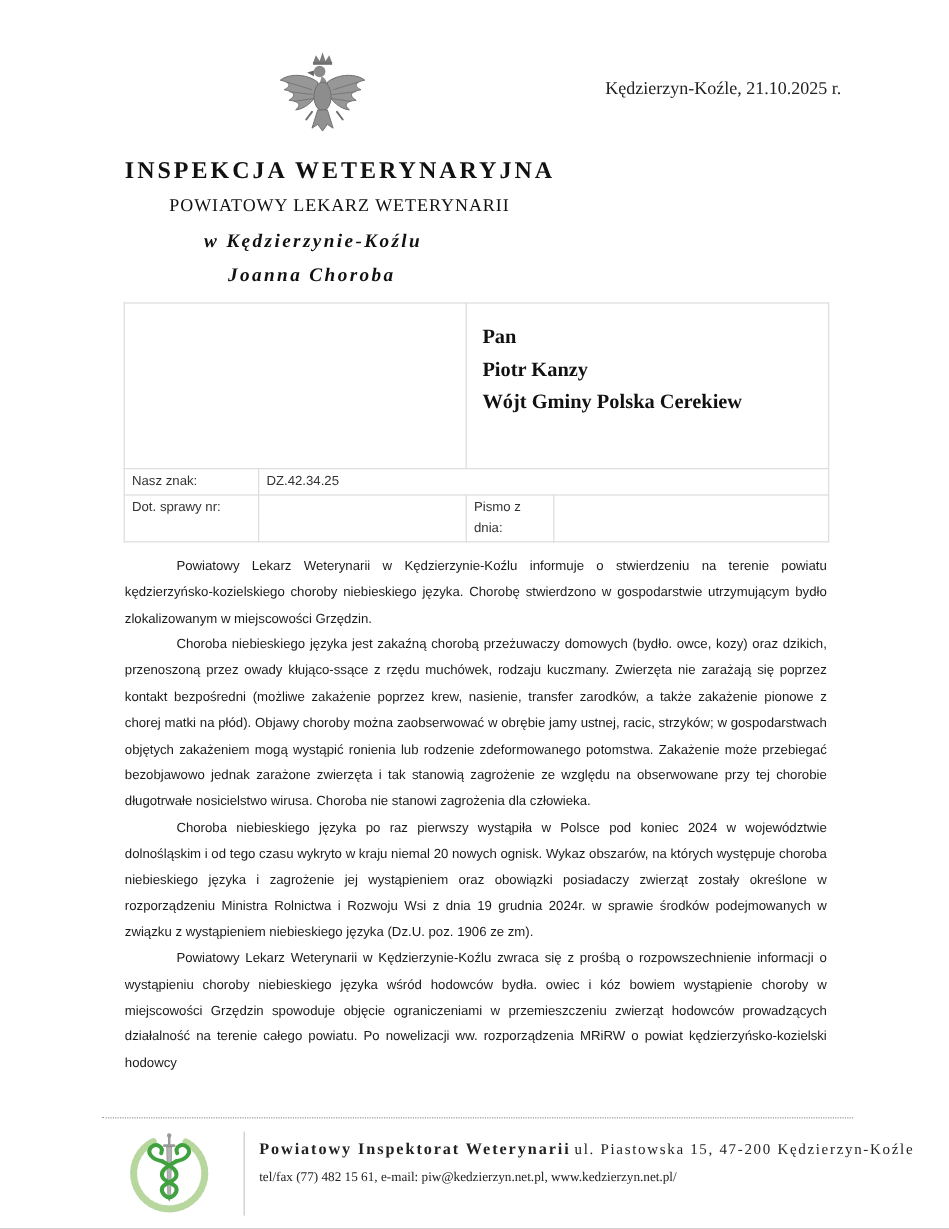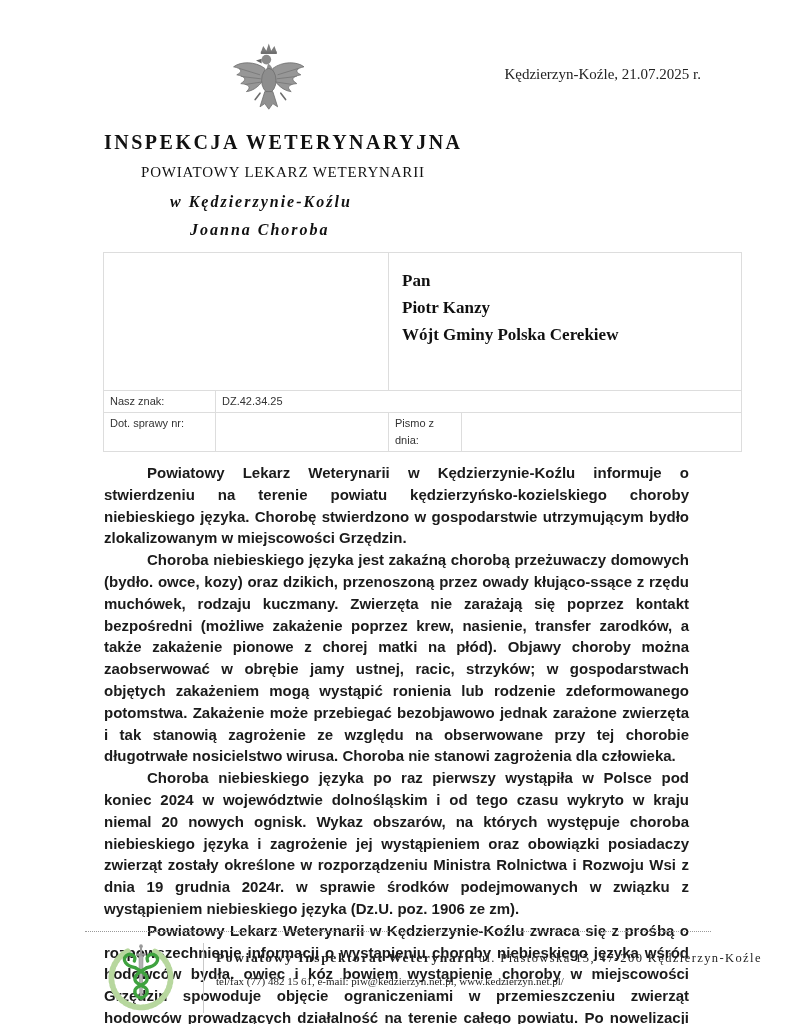--- a/index.html
+++ b/index.html
@@ -34,41 +34,41 @@
     font-family:Liberation Serif, serif;
     font-weight:bold;font-style:italic;font-size:16px;letter-spacing:2px;color:#111;
   }
   .org-person{
     position:absolute;left:190px;top:221px;
     font-family:"Liberation Serif",serif;
     font-weight:bold;font-style:italic;font-size:16px;letter-spacing:2px;color:#111;
   }
   
   .ref-table{
-    position:absolute;left:103px;top:252px;width:639px;
+    position:absolute;left:103px;top:252px;width:588px;
     border-collapse:collapse;table-layout:fixed;
   }
   .ref-table td{border:1px solid #ddd;padding:2px 6px;vertical-align:top;}
   .ref-table .cell-blank-tl{height:133px;}
   .recipient-cell{padding:14px 0 0 13px !important;}
   .recipient-line{
     font-family:"Liberation Serif",serif;
     font-weight:bold;font-size:17px;line-height:27px;color:#111;
   }
   .meta-label,.meta-value{
     font-size:11px;color:#333;line-height:17px;
   }
   
   .letter-body{
     position:absolute;left:104px;top:462px;width:585px;
   }
   .letter-body p{
     margin:0;
-    font-size:15px;line-height:21.8px;
-    text-align:justify;text-indent:43px;color:#1b1b1b;font-weight:bold;
+    font-size:11px;line-height:21.8px;
+    text-align:justify;text-indent:43px;color:#1b1b1b;
   }
   
   .page-footer{
     position:absolute;left:85px;top:931px;width:626px;
     border-top:1px dotted #9a9a9a;
     padding-top:9px;
     display:flex;align-items:flex-start;
   }
   .caduceus{width:112px;height:74px;flex:0 0 auto;display:flex;justify-content:center;}
   .footer-divider{width:1px;height:70px;background:#c9c9c9;margin:2px 12px 0 6px;flex:0 0 auto;}
@@ -100,21 +100,21 @@
       <path d="M88,33 L62,41 M86,43 L61,46 M80,53 L60,50" stroke="#6d6d6d" stroke-width="0.8" fill="none"></path>
 
       <ellipse cx="51" cy="48" rx="9" ry="15" fill="#8d8d8d" stroke="#6d6d6d" stroke-width="1"></ellipse>
 
       <path d="M46,62 l-6,19 6,-4 5,7 5,-7 6,4 -6,-19 z" fill="#919191" stroke="#6d6d6d" stroke-width="1"></path>
 
       <path d="M40,64 l-6,8 m32,-8 l6,8" stroke="#6d6d6d" stroke-width="2" fill="none" stroke-linecap="round"></path>
     </svg>
   </div>
 
-  <div class="date-line">Kędzierzyn-Koźle, 21.07.2025 r.</div>
+  <div class="date-line">Kędzierzyn-Koźle, 21.10.2025 r.</div>
 
   <div class="org-title">INSPEKCJA WETERYNARYJNA</div>
   <div class="org-subtitle">POWIATOWY LEKARZ WETERYNARII</div>
   <div class="org-location">w Kędzierzynie-Koźlu</div>
   <div class="org-person">Joanna Choroba</div>
 
   <table class="ref-table">
     <colgroup>
       <col style="width:112px">
         <col style="width:173px">

